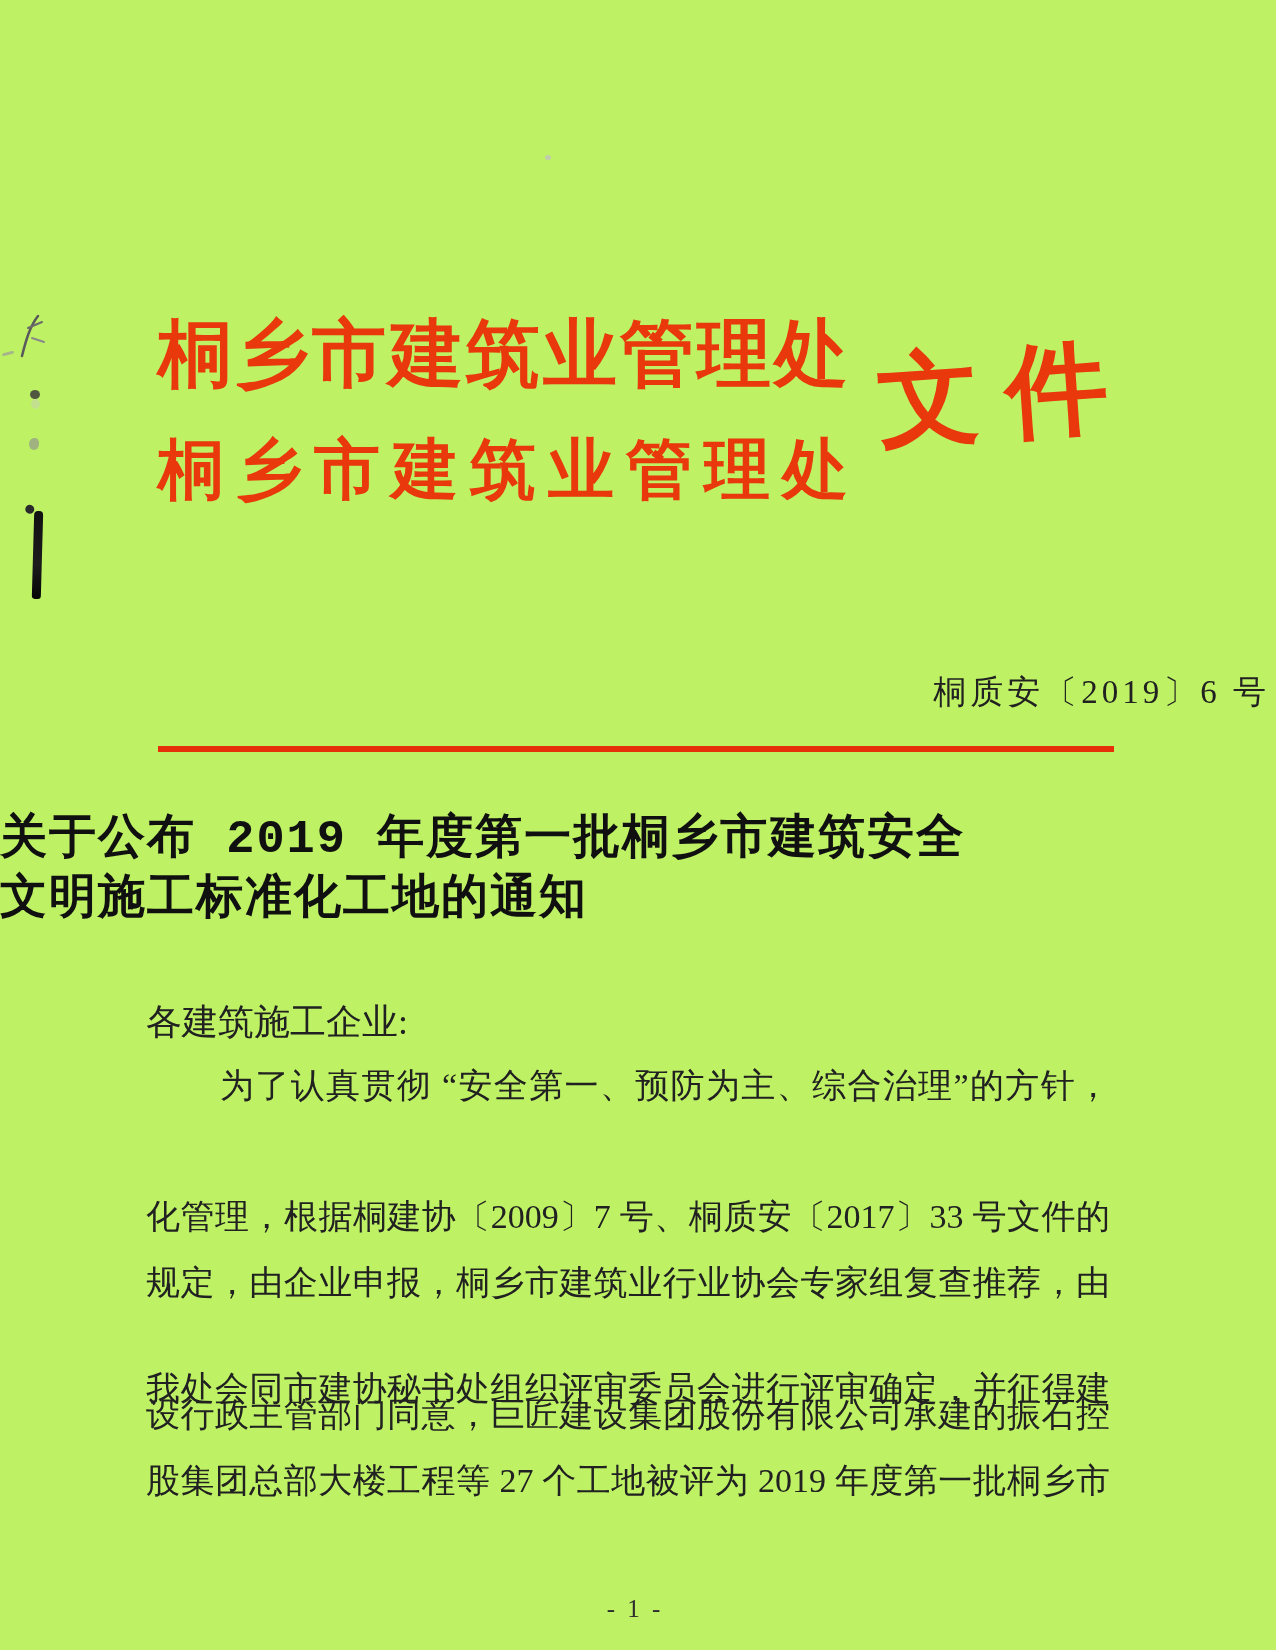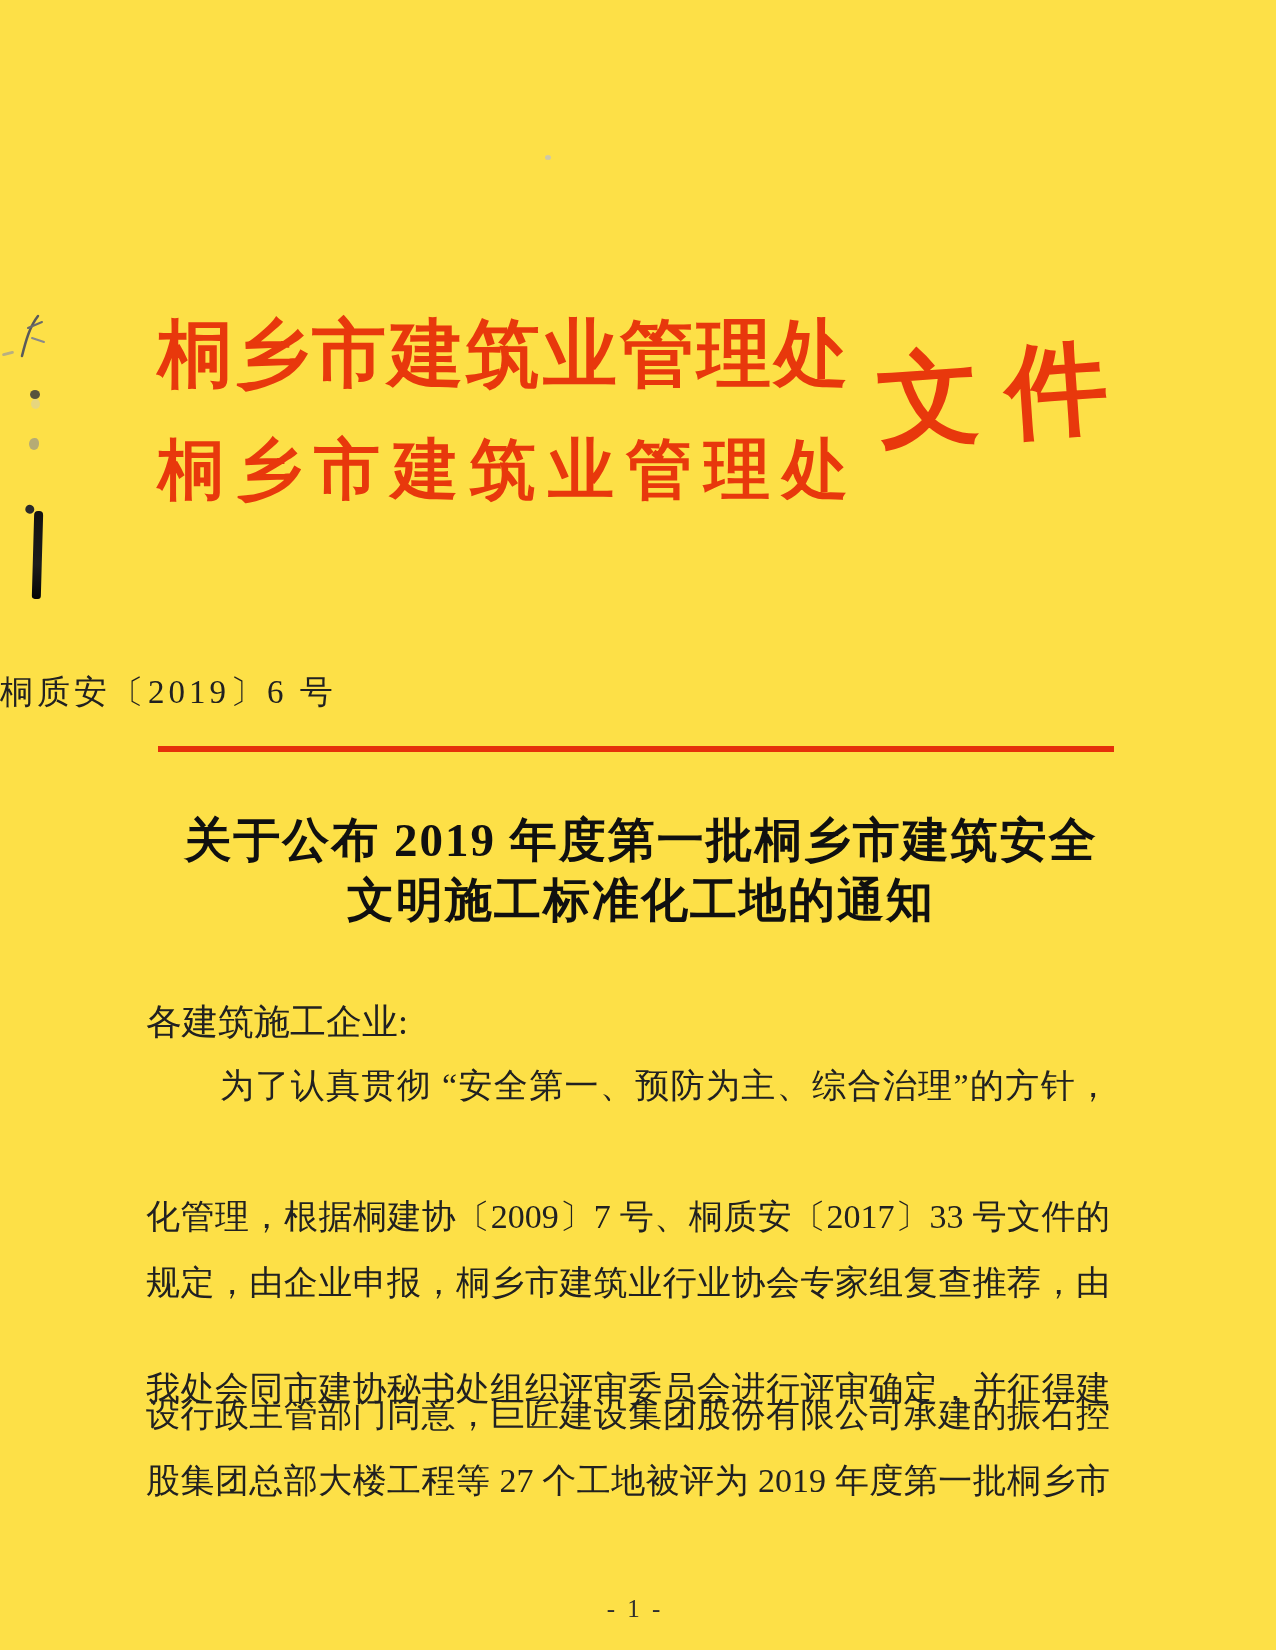--- a/index.html
+++ b/index.html
@@ -4,21 +4,21 @@
 <style>
   html,body{margin:0;padding:0;}
   body{
     width:1276px;height:1650px;
     background:#e9e9e9;
     font-family:"Liberation Serif", serif;
   }
   .page{
     position:relative;
     width:1276px;height:1650px;
-    background:#fde047;
+    background:#bef264;
     overflow:hidden;
   }
   
   .agency-line{
     position:absolute;left:158px;width:690px;
     color:var(--header-red,#e8380c);
     font-weight:700;
     text-align:justify;
     text-align-last:justify;
     white-space:nowrap;
@@ -29,38 +29,39 @@
     position:absolute;left:878px;top:348px;
     font-size:102px;line-height:110px;font-weight:700;
     color:var(--header-red,#e8380c);
     letter-spacing:26px;white-space:nowrap;
     transform:rotate(-4deg);
     transform-origin:left center;
   }
   
   .doc-number{
     position:absolute;left:0;top:672px;width:1270px;
-    text-align:left;
+    text-align:right;
     font-size:33px;line-height:40px;
     letter-spacing:4px;
     color:var(--text-black,#222222);
     white-space:nowrap;
   }
   
   .red-rule{
     position:absolute;left:158px;top:746px;
     width:956px;height:6px;
     background:var(--rule-red,#e5300a);
   }
   
   .title{
-    position:absolute;left:11px;top:810px;width:1260px;
-    text-align:center;
+    position:absolute;left:0;top:810px;width:1260px;
+    text-align:left;
     color:#101010;
     font-weight:700;
+    font-family:Liberation Mono, monospace;
   }
   .title-line{font-size:47px;line-height:60px;letter-spacing:2px;white-space:nowrap;}
   
   .salutation{
     position:absolute;left:146px;top:1002px;
     font-size:36px;line-height:40px;
     color:var(--text-black,#222222);
     white-space:nowrap;
   }
   .body-line{

